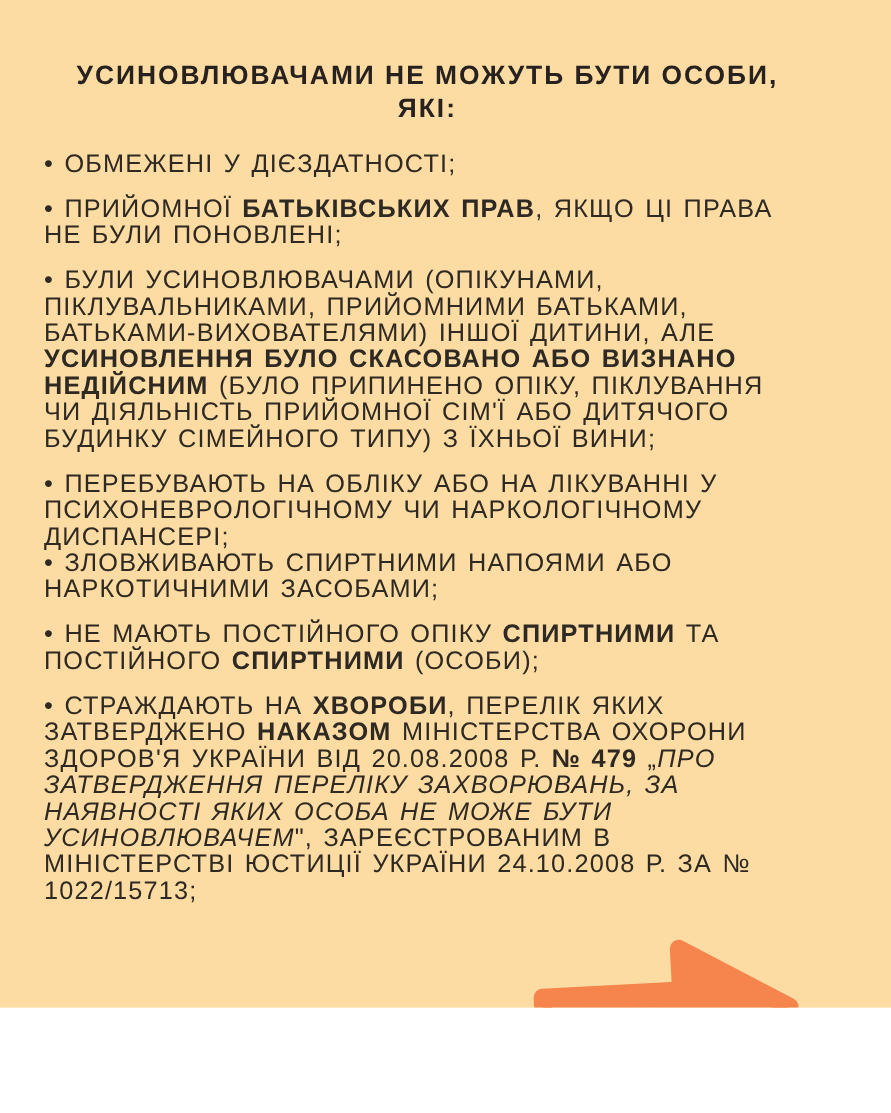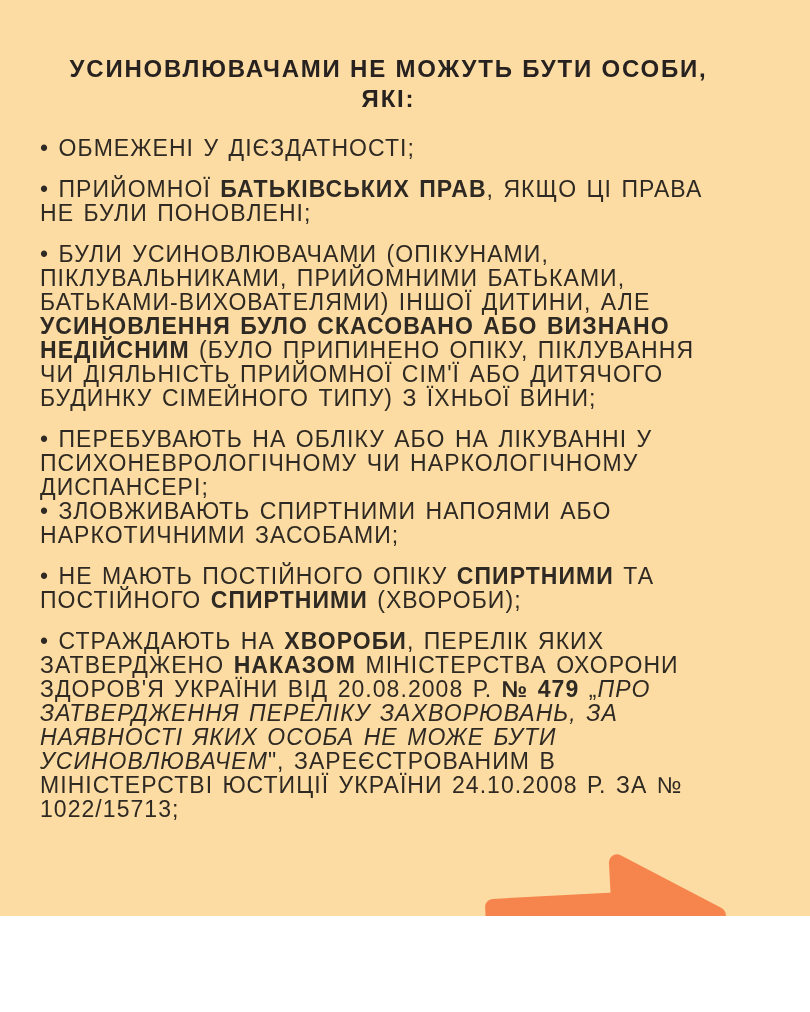--- a/index.html
+++ b/index.html
@@ -53,21 +53,21 @@
     <h1 class="title">
       <span>УСИНОВЛЮВАЧАМИ НЕ МОЖУТЬ БУТИ ОСОБИ,</span><br>
       <span>ЯКІ:</span>
     </h1>
     <div id="bullet-list">
         <p class="bullet"><span>• ОБМЕЖЕНІ У ДІЄЗДАТНОСТІ;</span></p>
         <p class="bullet"><span>• ПРИЙОМНОЇ </span><span class="b">БАТЬКІВСЬКИХ ПРАВ</span><span>, ЯКЩО ЦІ ПРАВА НЕ БУЛИ ПОНОВЛЕНІ;</span></p>
         <p class="bullet"><span>• БУЛИ УСИНОВЛЮВАЧАМИ (ОПІКУНАМИ, ПІКЛУВАЛЬНИКАМИ, ПРИЙОМНИМИ БАТЬКАМИ, БАТЬКАМИ-ВИХОВАТЕЛЯМИ) ІНШОЇ ДИТИНИ, АЛЕ </span><span class="b">УСИНОВЛЕННЯ БУЛО СКАСОВАНО АБО ВИЗНАНО НЕДІЙСНИМ</span><span> (БУЛО ПРИПИНЕНО ОПІКУ, ПІКЛУВАННЯ ЧИ ДІЯЛЬНІСТЬ ПРИЙОМНОЇ СІМ'Ї АБО ДИТЯЧОГО БУДИНКУ СІМЕЙНОГО ТИПУ) З ЇХНЬОЇ ВИНИ;</span></p>
         <p class="bullet tight"><span>• ПЕРЕБУВАЮТЬ НА ОБЛІКУ АБО НА ЛІКУВАННІ У ПСИХОНЕВРОЛОГІЧНОМУ ЧИ НАРКОЛОГІЧНОМУ ДИСПАНСЕРІ;</span></p>
         <p class="bullet"><span>• ЗЛОВЖИВАЮТЬ СПИРТНИМИ НАПОЯМИ АБО НАРКОТИЧНИМИ ЗАСОБАМИ;</span></p>
-        <p class="bullet"><span>• НЕ МАЮТЬ ПОСТІЙНОГО ОПІКУ </span><span class="b">СПИРТНИМИ</span><span> ТА ПОСТІЙНОГО </span><span class="b">СПИРТНИМИ</span><span> (ХВОРОБИ);</span></p>
+        <p class="bullet"><span>• НЕ МАЮТЬ ПОСТІЙНОГО ОПІКУ </span><span class="b">СПИРТНИМИ</span><span> ТА ПОСТІЙНОГО </span><span class="b">СПИРТНИМИ</span><span> (ОСОБИ);</span></p>
         <p class="bullet"><span>• СТРАЖДАЮТЬ НА </span><span class="b">ХВОРОБИ</span><span>, ПЕРЕЛІК ЯКИХ ЗАТВЕРДЖЕНО </span><span class="b">НАКАЗОМ</span><span> МІНІСТЕРСТВА ОХОРОНИ ЗДОРОВ'Я УКРАЇНИ ВІД 20.08.2008 Р. </span><span class="b">№ 479</span><span> „</span><span class="i">ПРО ЗАТВЕРДЖЕННЯ ПЕРЕЛІКУ ЗАХВОРЮВАНЬ, ЗА НАЯВНОСТІ ЯКИХ ОСОБА НЕ МОЖЕ БУТИ УСИНОВЛЮВАЧЕМ</span><span>", ЗАРЕЄСТРОВАНИМ В МІНІСТЕРСТВІ ЮСТИЦІЇ УКРАЇНИ 24.10.2008 Р. ЗА № 1022/15713;</span></p>
       </div>
   </div>
 
   <div class="arrow-wrap">
     <svg viewBox="0 0 256 156">
       <g transform="rotate(-3 128 78)">
         <polygon id="arrow-shape" points="16,58 142,58 142,20 240,78 142,140 142,102 16,102" fill="#F5854C" stroke="#F5854C" stroke-width="16" stroke-linejoin="round" stroke-linecap="round"></polygon>
       </g>
     </svg>

